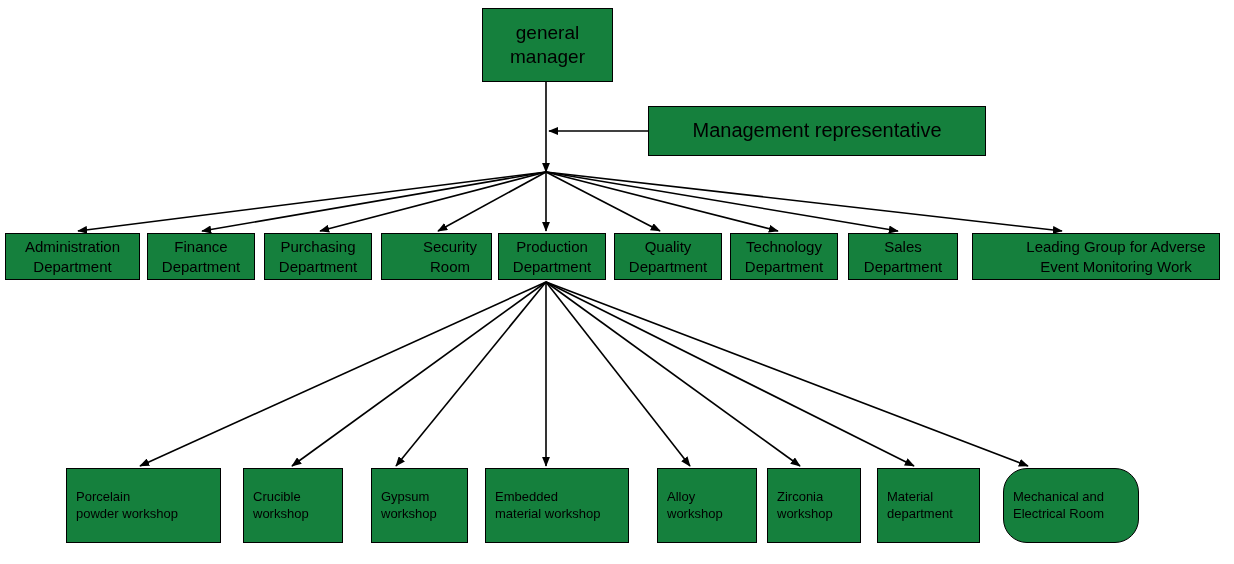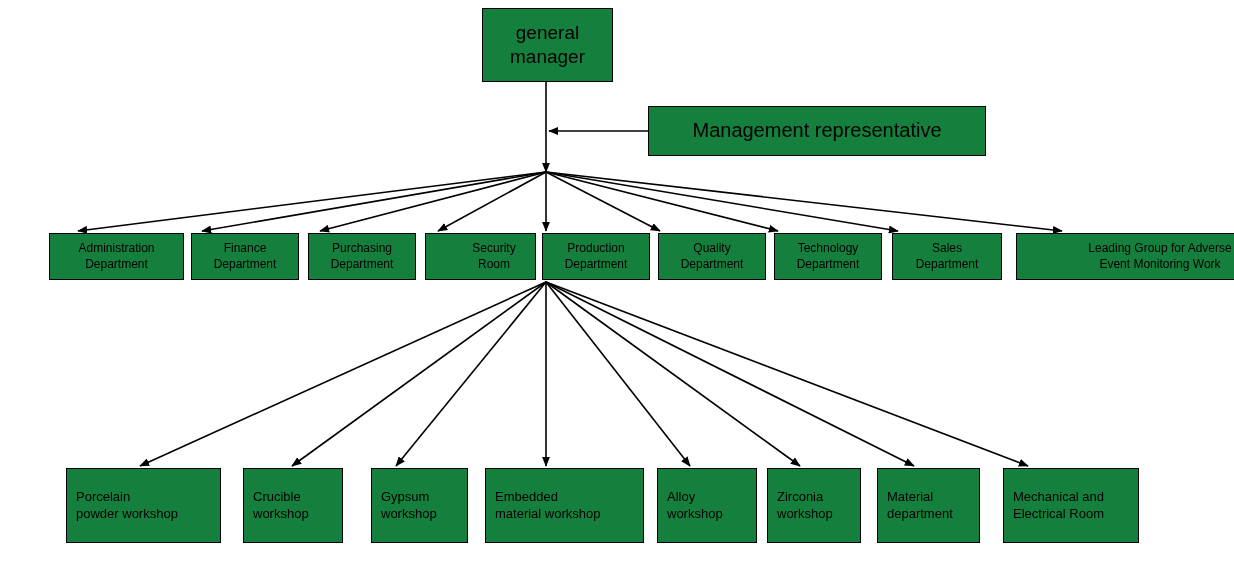--- a/index.html
+++ b/index.html
@@ -36,21 +36,21 @@
     line-height: 1.28;
     z-index: 2;
   }
   .node-label {
     display: block;
     white-space: pre-line;
     padding: 0 4px;
   }
   .node.lvl0 { font-size: 19px; }
   .node.lvl-rep { font-size: 20px; }
-  .node.lvl1 { font-size: 12px; margin-left: 44px; }
+  .node.lvl1 { font-size: 15px; }
   .node.lvl2 {
     font-size: 13px;
     justify-content: flex-start;
     text-align: left;
   }
   .node.lvl2 .node-label {
     padding-left: 9px;
   }
 </style>
 </head>
@@ -142,34 +142,34 @@
 powder workshop</span>
   </div>
   <div class="node lvl2" style="left:243px; top:468px; width:100px; height:75px;">
     <span class="node-label">Crucible
 workshop</span>
   </div>
   <div class="node lvl2" style="left:371px; top:468px; width:97px; height:75px;">
     <span class="node-label">Gypsum
 workshop</span>
   </div>
-  <div class="node lvl2" style="left:485px; top:468px; width:159px; height:75px;">
+  <div class="node lvl2" style="left:485px; top:468px; width:144px; height:75px;">
     <span class="node-label">Embedded
 material workshop</span>
   </div>
   <div class="node lvl2" style="left:657px; top:468px; width:100px; height:75px;">
     <span class="node-label">Alloy
 workshop</span>
   </div>
   <div class="node lvl2" style="left:767px; top:468px; width:94px; height:75px;">
     <span class="node-label">Zirconia
 workshop</span>
   </div>
   <div class="node lvl2" style="left:877px; top:468px; width:103px; height:75px;">
     <span class="node-label">Material
 department</span>
   </div>
-  <div class="node lvl2" style="left:1003px; top:468px; width:136px; height:75px;">
+  <div class="node lvl2" style="left:1003px; top:468px; width:136px; height:75px;border-radius:24px;">
     <span class="node-label">Mechanical and
 Electrical Room</span>
   </div>
 
 </div>
 
 </body></html>

